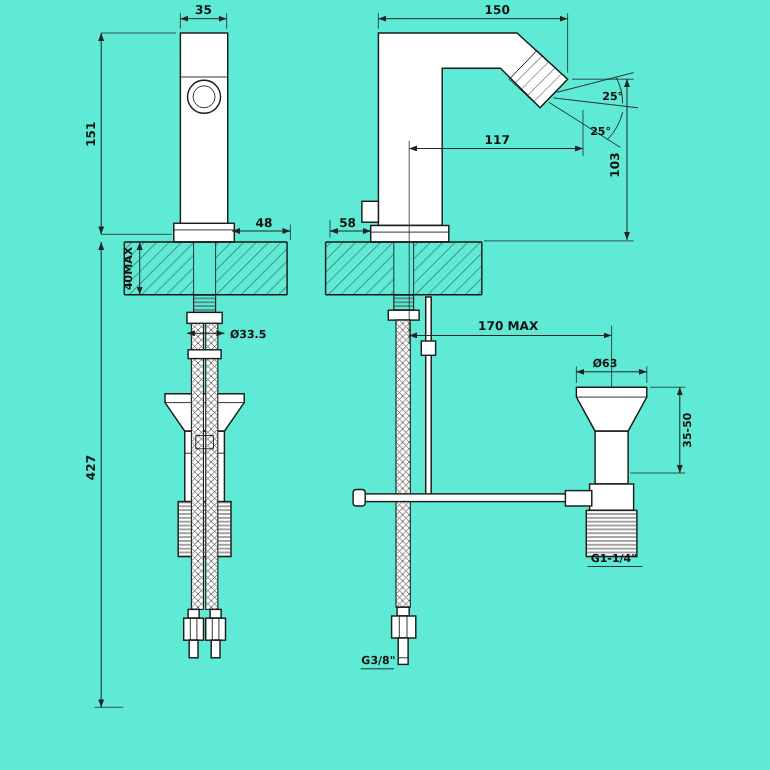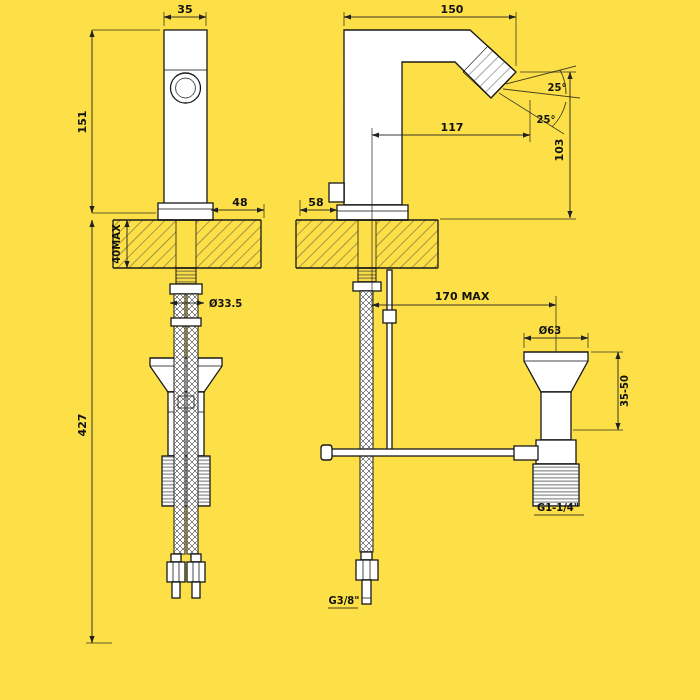--- a/index.html
+++ b/index.html
@@ -1,16 +1,16 @@
 <!DOCTYPE html>
 <html><head>
 <meta charset="utf-8">
 <style>
   html,body{margin:0;padding:0;background:#fff;}
-  .stage{width:700px;height:700px;background:#fde047;position:relative;}
+  .stage{width:700px;height:700px;background:#5eead4;position:relative;}
   svg{display:block;}
   .ln{fill:none;stroke:#1a1a1a;stroke-width:1.3;stroke-linejoin:miter;}
   .fw{fill:#fff;stroke:#1a1a1a;stroke-width:1.3;stroke-linejoin:miter;}
   .thin{fill:none;stroke:#1a1a1a;stroke-width:0.8;}
   .dim{fill:none;stroke:#222;stroke-width:0.9;}
   .ext{fill:none;stroke:#222;stroke-width:0.7;}
   text{font:700 11px "DejaVu Sans", sans-serif;fill:#111;}
   .sm{font-size:10px;}
 </style>
 </head>

